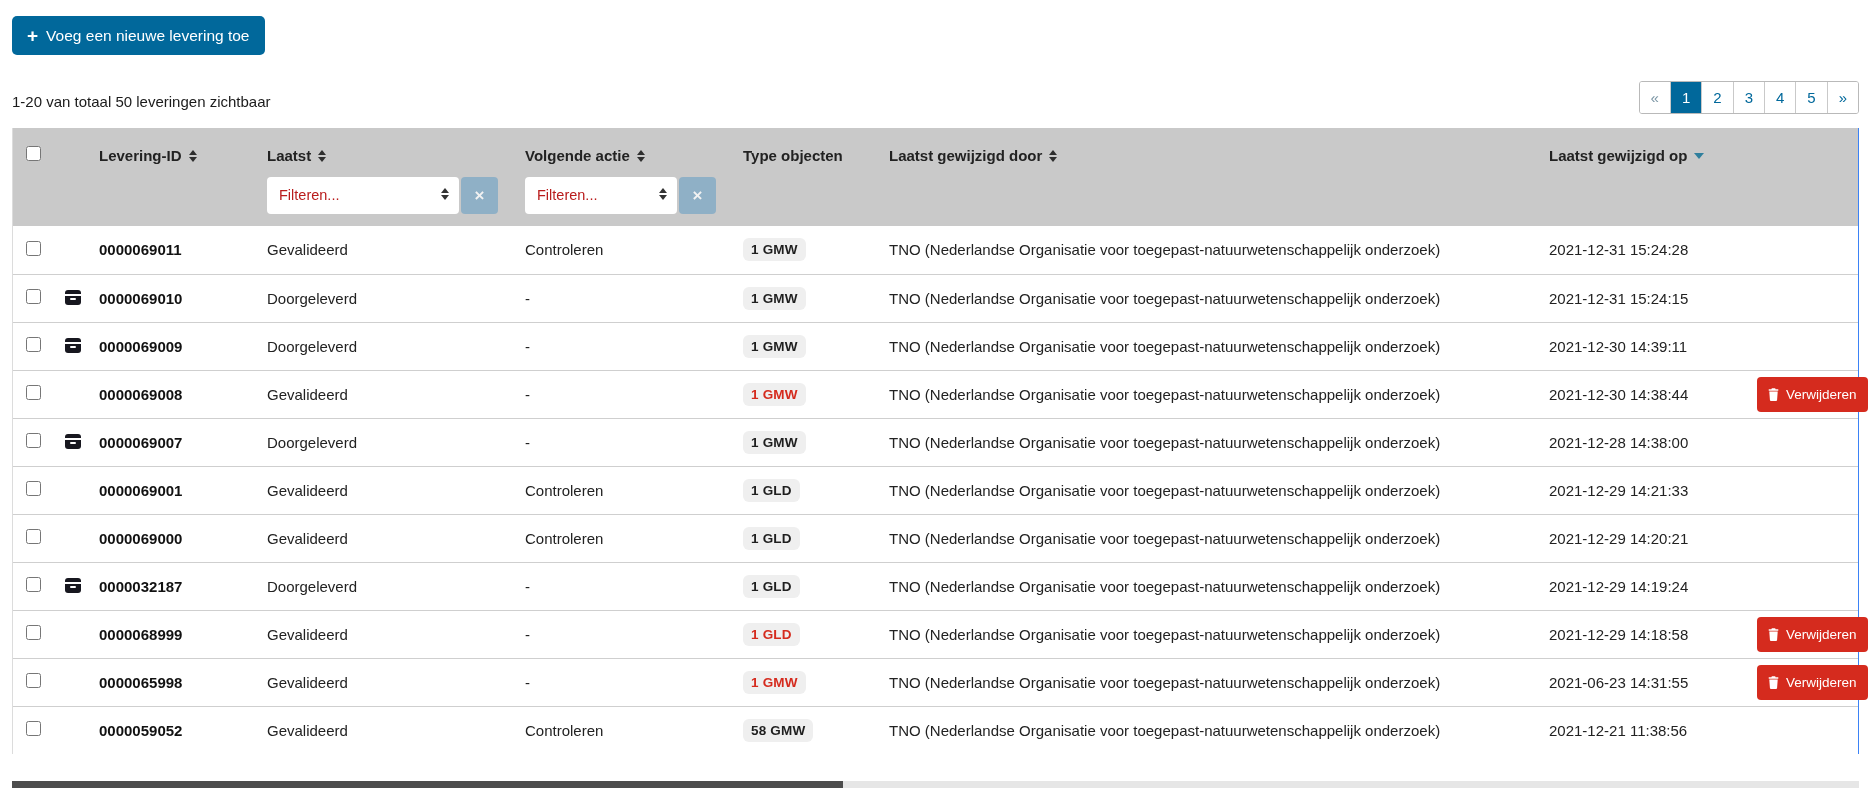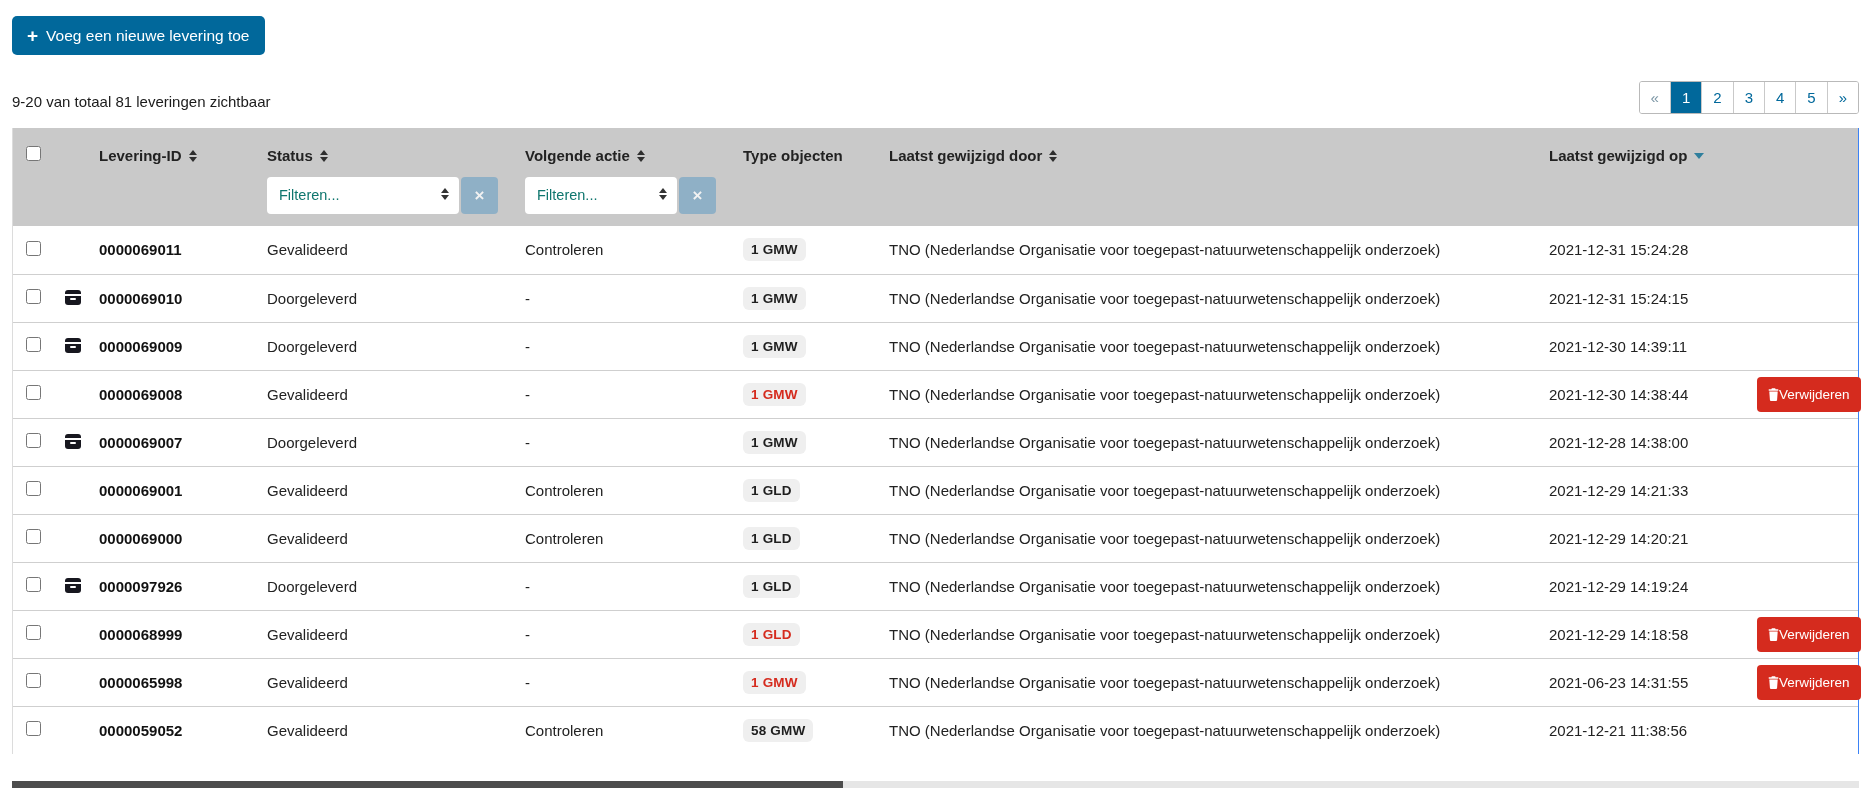--- a/index.html
+++ b/index.html
@@ -69,21 +69,21 @@
   .sort i{display:block;width:0;height:0;border-left:4.5px solid transparent;border-right:4.5px solid transparent;}
   .sort i.up{border-bottom:5px solid #2f2f2f;}
   .sort i.down{border-top:5px solid #2f2f2f;}
   .sort.desc i.down{border-top-color:#2f7f9d;border-top-width:6px;border-left-width:5px;border-right-width:5px;}
 
   
   .filter-group{display:inline-flex;align-items:stretch;gap:2px;}
   .filter-select{
     display:inline-flex;align-items:center;justify-content:space-between;
     background:#fff;border:0;border-radius:4px;height:37px;padding:0 10px 0 12px;
-    font-family:inherit;font-size:14.5px;color:#0f766e;cursor:pointer;
+    font-family:inherit;font-size:14.5px;color:#b91c1c;cursor:pointer;
   }
   .filter-select .sort i.up{border-bottom-color:#333;}
   .filter-select .sort i.down{border-top-color:#333;}
   .fs-status{width:192px;}
   .fs-actie{width:152px;}
   .filter-clear{
     width:37px;height:37px;border:0;border-radius:4px;background:var(--clear-blue);
     color:#f2f2f2;font-size:17px;font-weight:700;cursor:pointer;line-height:1;
     display:inline-flex;align-items:center;justify-content:center;font-family:inherit;
   }
@@ -95,21 +95,21 @@
 
   
   .badge{
     display:inline-block;background:#efefef;border-radius:6px;padding:4px 8px;
     font-size:13.5px;font-weight:700;color:#1f1f1f;letter-spacing:.2px;
   }
   .badge.alert{color:var(--red);}
 
   
   .delete-btn{
-    display:inline-flex;align-items:center;gap:0;
+    display:inline-flex;align-items:center;gap:7px;
     background:var(--red);color:#fff;border:0;border-radius:4px;
     padding:10px 11px;font-size:13.5px;cursor:pointer;font-family:inherit;
   }
   .delete-btn svg{display:block;}
 
   
   .hscroll{position:absolute;left:12px;right:12px;bottom:0;height:7px;background:#e6e6e6;}
   .hscroll .thumb{height:7px;width:45%;background:#4d4d4d;}
 </style>
 </head>
@@ -118,21 +118,21 @@
 <div class="page">
 
   <div class="topbar">
     <button class="add-btn">
       <span class="plus">+</span>
       <span>Voeg een nieuwe levering toe</span>
     </button>
   </div>
 
   <div class="meta-row">
-    <div class="count-text">9-20 van totaal 81 leveringen zichtbaar</div>
+    <div class="count-text">1-20 van totaal 50 leveringen zichtbaar</div>
     <div class="pagination">
         <span class="page-cell">«</span>
         <span class="page-cell active">1</span>
         <span class="page-cell">2</span>
         <span class="page-cell">3</span>
         <span class="page-cell">4</span>
         <span class="page-cell">5</span>
         <span class="page-cell">»</span>
       </div>
   </div>
@@ -154,21 +154,21 @@
         <tr class="label-row">
           <th class="c-check"><input type="checkbox" style=""></th>
           <th></th>
           <th>
             <span>Levering-ID</span><span class="sort">
                 <i class="up"></i>
                 <i class="down"></i>
               </span>
           </th>
           <th>
-            <span>Status</span><span class="sort">
+            <span>Laatst</span><span class="sort">
                 <i class="up"></i>
                 <i class="down"></i>
               </span>
           </th>
           <th>
             <span>Volgende actie</span><span class="sort">
                 <i class="up"></i>
                 <i class="down"></i>
               </span>
           </th>
@@ -319,21 +319,21 @@
     <td class="c-type"><span class="badge">1 GLD</span></td>
     <td class="c-door"><span>TNO (Nederlandse Organisatie voor toegepast-natuurwetenschappelijk onderzoek)</span></td>
     <td class="c-op"><span>2021-12-29 14:20:21</span></td>
     <td class="c-action">
       
     </td>
   </tr>
           <tr>
     <td class="c-check"><input type="checkbox" style=""></td>
     <td class="c-icon"><span class="archive-icon"></span></td>
-    <td class="c-id"><span>0000097926</span></td>
+    <td class="c-id"><span>0000032187</span></td>
     <td class="c-status"><span>Doorgeleverd</span></td>
     <td class="c-actie"><span>-</span></td>
     <td class="c-type"><span class="badge">1 GLD</span></td>
     <td class="c-door"><span>TNO (Nederlandse Organisatie voor toegepast-natuurwetenschappelijk onderzoek)</span></td>
     <td class="c-op"><span>2021-12-29 14:19:24</span></td>
     <td class="c-action">
       
     </td>
   </tr>
           <tr>

